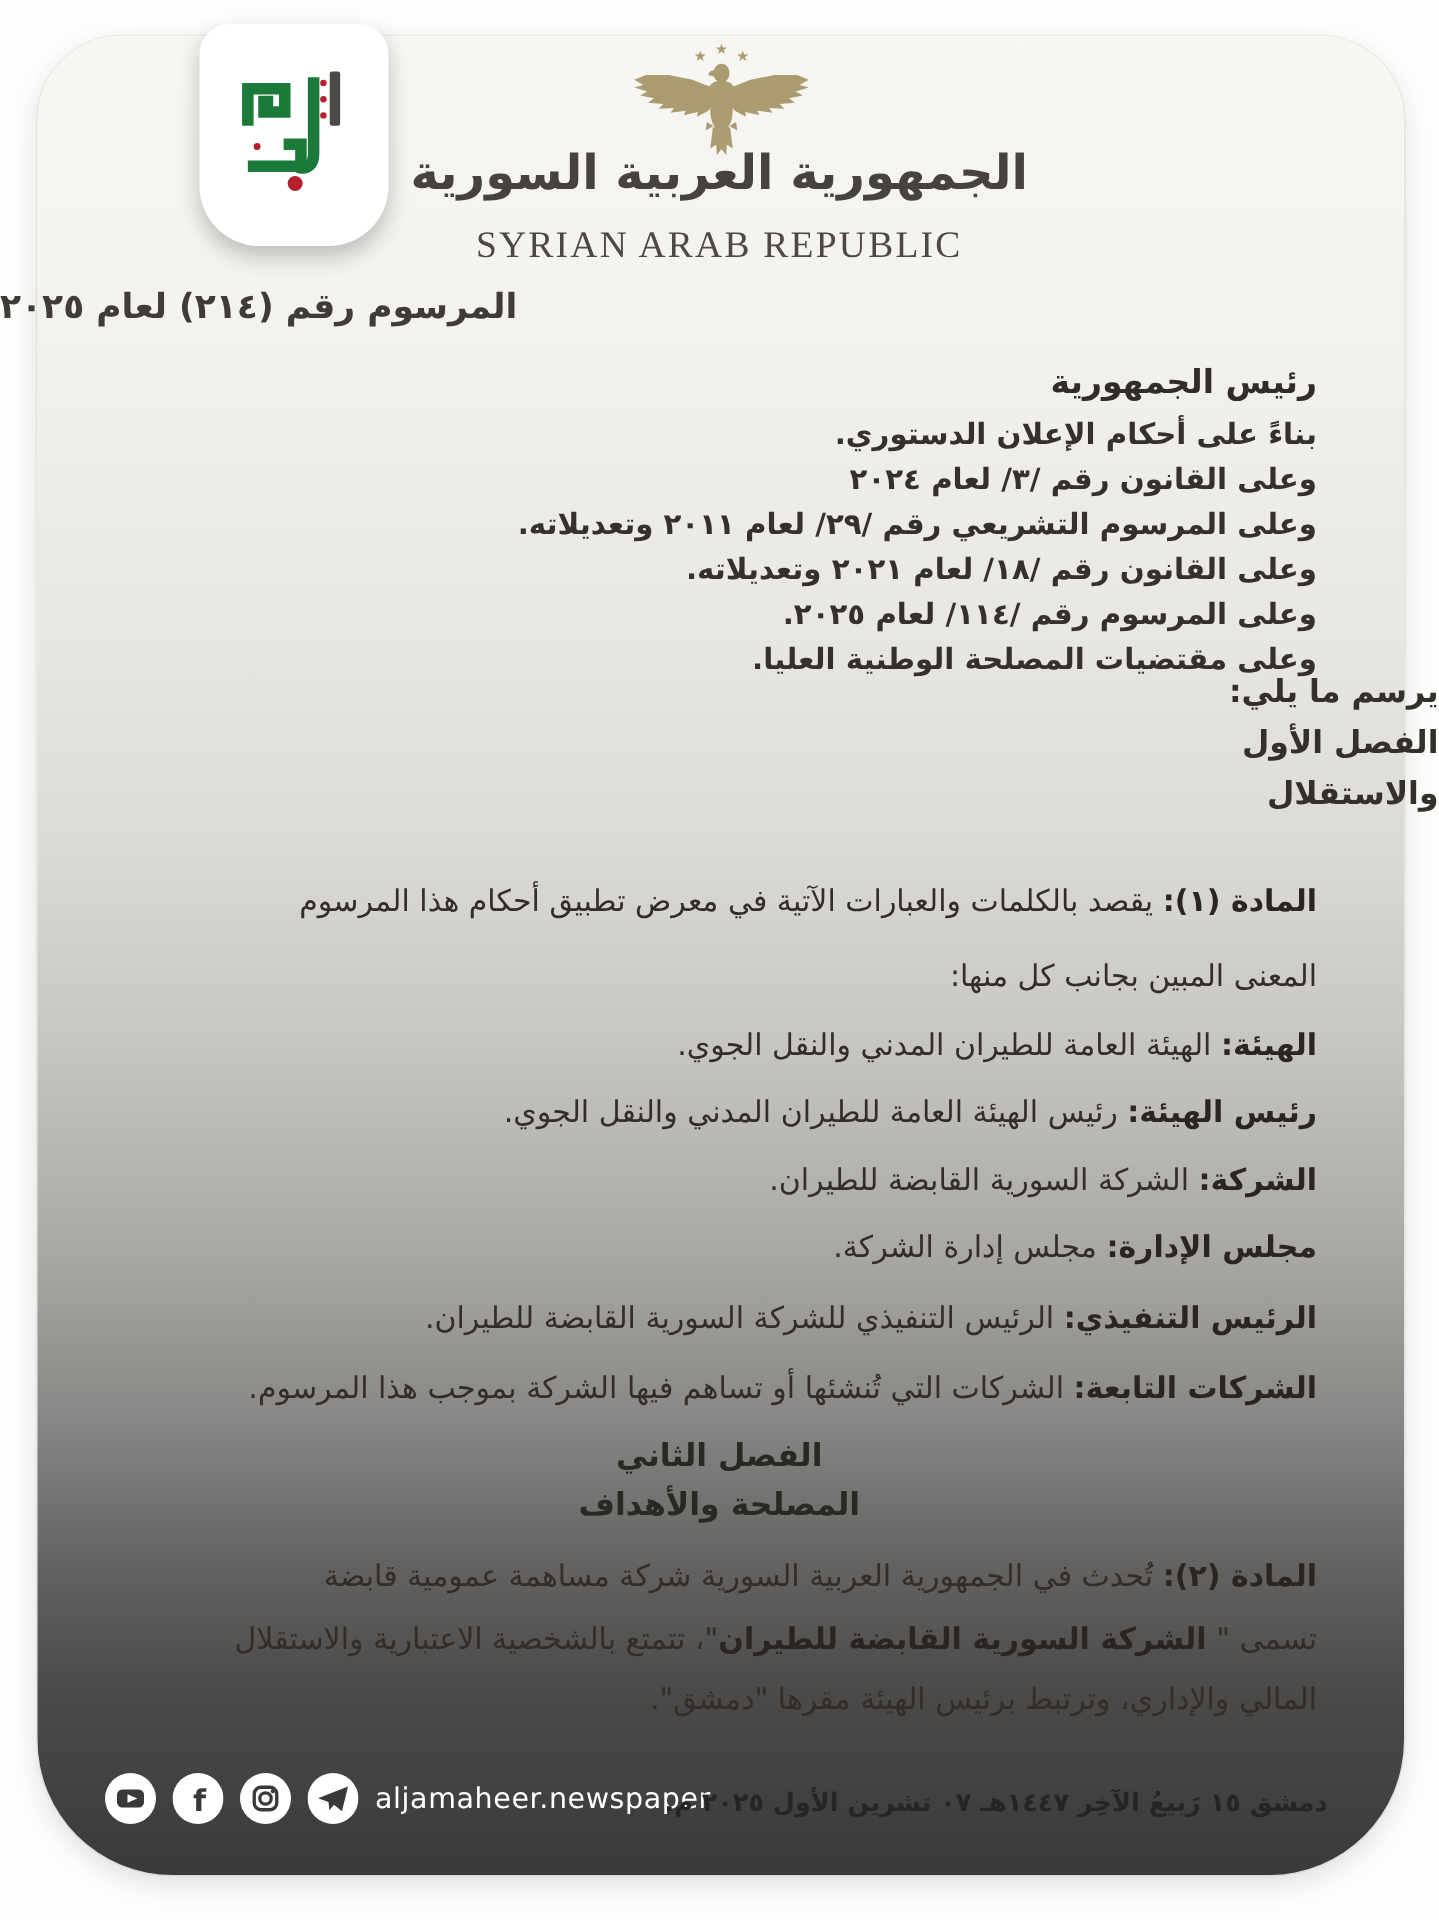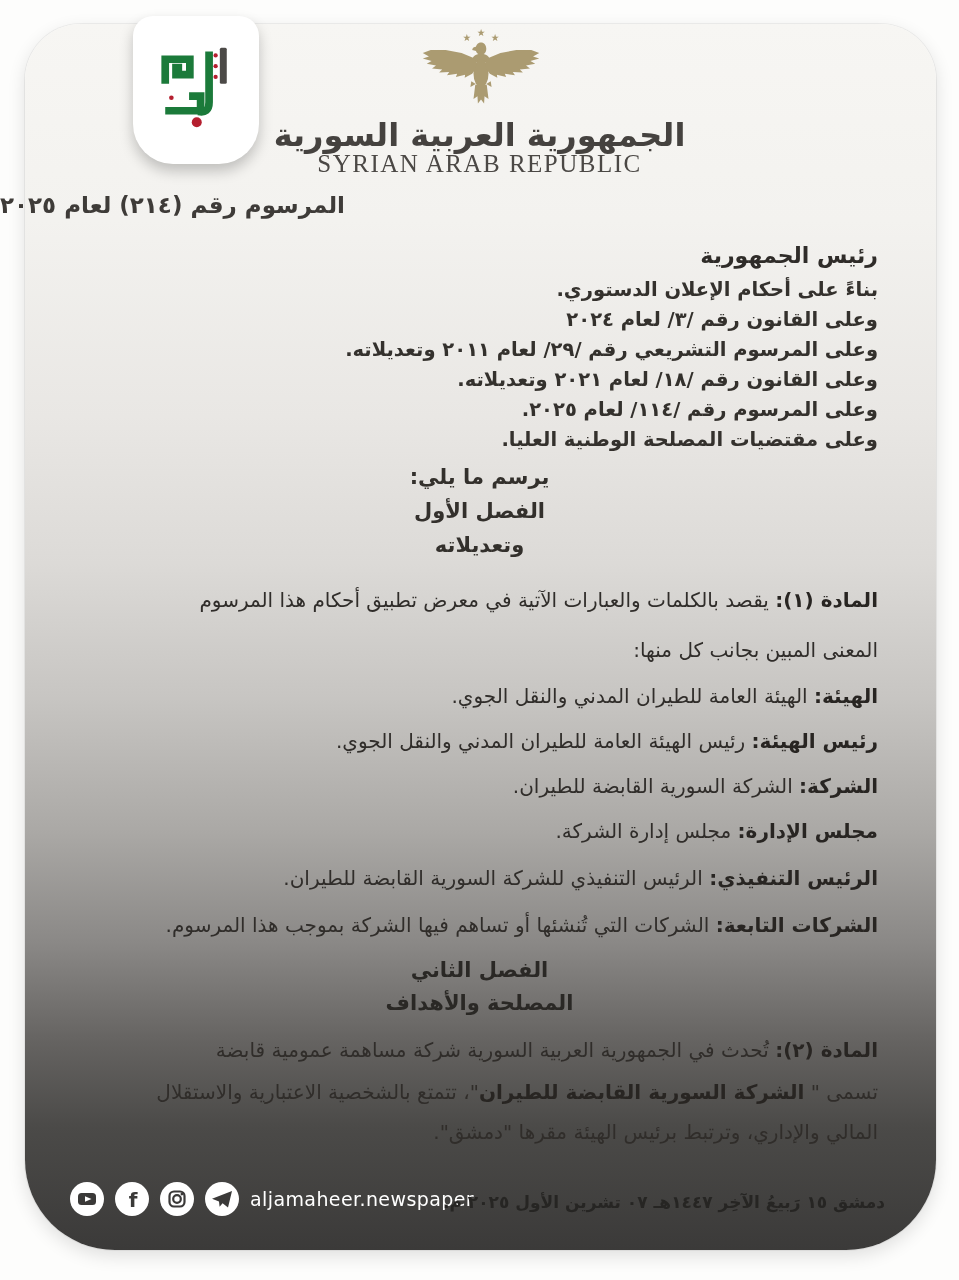--- a/index.html
+++ b/index.html
@@ -10,33 +10,33 @@
         background:linear-gradient(180deg,
           #f7f6f3 0%, #f3f2ef 16%, #e9e7e4 32%, #dcdad7 44%,
           #c7c5c2 55%, #aaa8a5 66%, #8a8886 75%, #656361 83%,
           #4b4a48 90%, #3b3a39 100%);
         box-shadow:0 0 0 1px rgba(0,0,0,0.05), 0 6px 18px rgba(0,0,0,0.12);}
   .badge{position:absolute;left:133px;top:16px;width:126px;height:148px;background:#ffffff;
          border-radius:20px 20px 40px 40px;box-shadow:0 7px 14px rgba(0,0,0,0.22);z-index:3;
          display:flex;align-items:center;justify-content:center;}
   .content{position:absolute;inset:0;z-index:2;}
   .emblem{position:absolute;left:406px;top:24px;width:150px;height:112px;}
-  .title-ar{position:absolute;top:116px;left:0;width:100%;text-align:center;
+  .title-ar{position:absolute;top:96px;left:0;width:100%;text-align:center;
             font-size:32px;font-weight:bold;color:#45423f;letter-spacing:0;}
   .title-en{position:absolute;top:150px;left:0;width:100%;text-align:center;
             font-family:"Liberation Serif","DejaVu Serif",serif;font-size:25px;
             letter-spacing:1.5px;color:#4b4845;}
   .decree{position:absolute;top:192px;left:0;width:100%;text-align:left;
           font-size:23px;font-weight:bold;color:#3e3b38;direction:rtl;}
   .preamble{position:absolute;top:243px;right:81px;text-align:right;direction:rtl;color:#34312d;}
   .authority{font-size:22px;font-weight:bold;margin-bottom:7px;color:#2f2c29;}
   .pre-line{font-size:19.5px;font-weight:bold;line-height:30px;}
   .center-group{position:absolute;left:0;width:100%;text-align:center;direction:rtl;
                 font-size:21px;font-weight:bold;color:#33302c;line-height:34px;}
-  .enact-group{top:460px;}
+  .enact-group{top:444px;text-align:right;}
   .chapter2-group{top:954px;line-height:33px;color:#2a2825;}
   .body-line{position:absolute;right:81px;text-align:right;direction:rtl;
              font-size:20px;color:#302d2a;white-space:nowrap;}
   .body-line b{font-weight:bold;color:#282522;}
   .footer-social{position:absolute;left:70px;top:1182px;display:flex;align-items:center;gap:11px;z-index:2;}
   .soc{width:34px;height:34px;flex:0 0 auto;}
   .handle{color:#ffffff;font-size:19px;font-weight:normal;letter-spacing:0.4px;
           margin-right:20px;direction:ltr;}
   .date-line{position:absolute;right:74px;top:1192px;direction:rtl;text-align:center;
              font-size:17px;font-weight:bold;color:#262523;z-index:2;white-space:nowrap;}
@@ -100,21 +100,21 @@
       <div class="pre-line">وعلى القانون رقم /٣/ لعام ٢٠٢٤</div>
       <div class="pre-line">وعلى المرسوم التشريعي رقم /٢٩/ لعام ٢٠١١ وتعديلاته.</div>
       <div class="pre-line">وعلى القانون رقم /١٨/ لعام ٢٠٢١ وتعديلاته.</div>
       <div class="pre-line">وعلى المرسوم رقم /١١٤/ لعام ٢٠٢٥.</div>
       <div class="pre-line">وعلى مقتضيات المصلحة الوطنية العليا.</div>
     </div>
 
     <div class="center-group enact-group">
       <div>يرسم ما يلي:</div>
       <div>الفصل الأول</div>
-      <div>وتعديلاته</div>
+      <div>والاستقلال</div>
     </div>
 
     <div class="body-line" style="top:588px;">
       <b>المادة (١):</b><span> يقصد بالكلمات والعبارات الآتية في معرض تطبيق أحكام هذا المرسوم</span>
     </div>
     <div class="body-line" style="top:638px;">المعنى المبين بجانب كل منها:</div>
 
     <div class="body-line" style="top:684px;">
       <b>الهيئة:</b><span> الهيئة العامة للطيران المدني والنقل الجوي.</span>
     </div>

